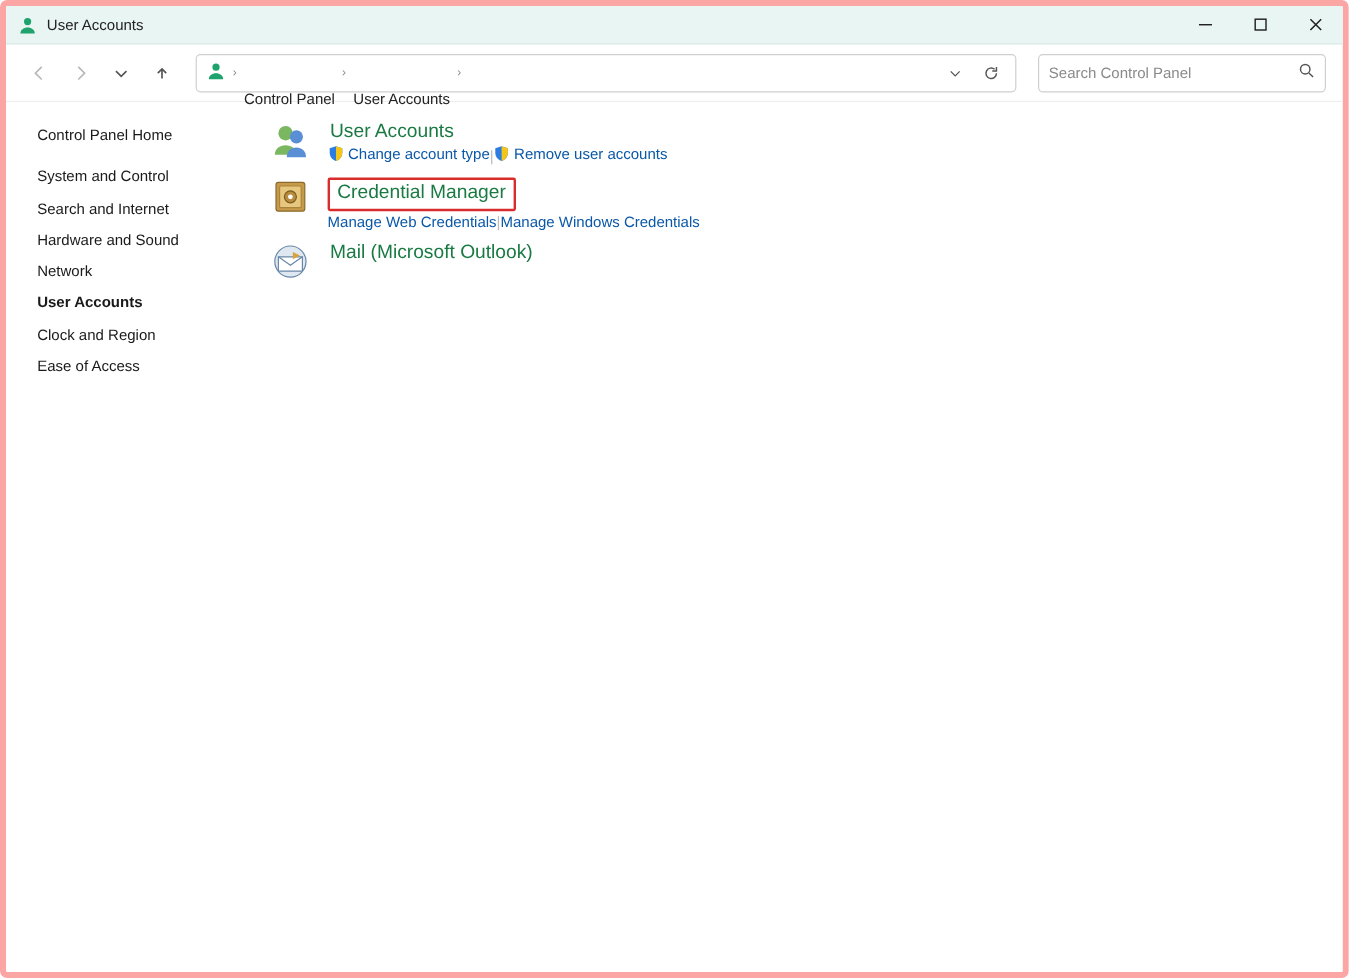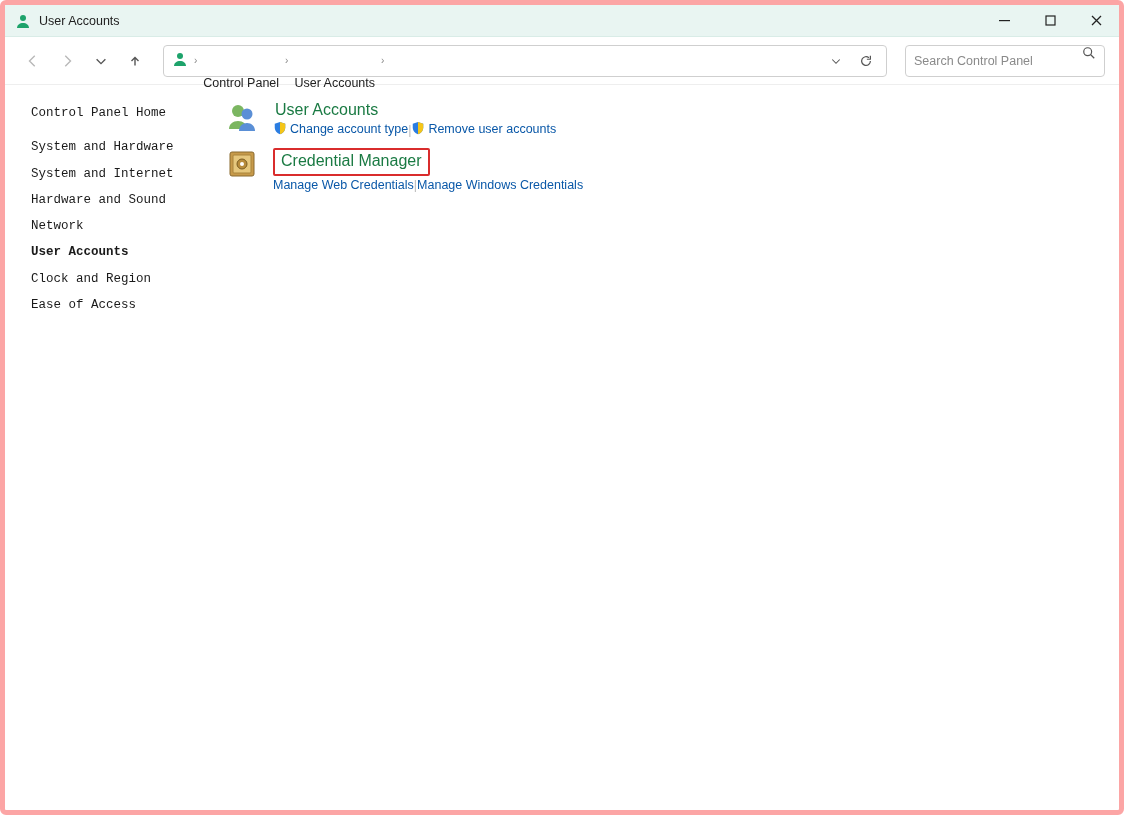--- a/index.html
+++ b/index.html
@@ -64,25 +64,26 @@
     font-size:12.5px;
     margin-left:8px;
     margin-right:12px;
     color:#222;
   }
   .addressbar .crumb { display:flex; align-items:center; gap:6px;margin-top:44px; }
   .addressbar .chev { color:#888; font-size:10px; }
   .addressbar .spacer { flex:1; }
   .addressbar .endbtn { width:24px; height:24px; display:flex; align-items:center; justify-content:center; color:#555;}
   .searchbox {
-    width:200px;
+    width:240px;
     height:32px;
     border:1px solid #cfcfcf;
     border-radius:4px;
     display:flex;
+    align-items:center;
     padding:0 8px;
     font-size:12.5px;
     color:#777;
   }
   .searchbox input {
     border:none; outline:none; flex:1;
     font-family:inherit; font-size:12.5px; color:#222;
     background:transparent;
   }
   .searchbox input::placeholder { color:#8a8a8a; }
@@ -97,21 +98,20 @@
     width:200px;
     padding: 20px 10px 0 26px;
   }
   .sidebar a.sb-item {
     display:block;
     color:#1a1a1a;
     text-decoration:none;
     font-size:12.5px;
     line-height:1.3;
     margin-bottom:10px;
-    font-family:Liberation Mono, monospace;
   }
   .sidebar a.sb-item.active { font-weight:700; }
   .content {
     flex:1;
     padding: 16px 20px 0 20px;
   }
   .category {
     display:flex;
     gap:14px;
     margin-bottom:10px;
@@ -245,22 +245,22 @@
             <circle cx="6.5" cy="6.5" r="4.5" fill="none" stroke="#555" stroke-width="1.4"></circle>
             <path d="M10 10 L14 14" stroke="#555" stroke-width="1.4"></path>
           </svg>
       </span>
     </div>
   </div>
 
   <div class="body">
     <div class="sidebar" id="sidebar">
         <a href="#" class="sb-item" style="margin-bottom: 18px;">Control Panel Home</a>
-        <a href="#" class="sb-item">System and Hardware</a>
-        <a href="#" class="sb-item">System and Internet</a>
+        <a href="#" class="sb-item">System and Control</a>
+        <a href="#" class="sb-item">Search and Internet</a>
         <a href="#" class="sb-item">Hardware and Sound</a>
         <a href="#" class="sb-item">Network</a>
         <a href="#" class="sb-item active">User Accounts</a>
         <a href="#" class="sb-item">Clock and Region</a>
         <a href="#" class="sb-item">Ease of Access</a>
       </div>
     <div class="content" id="maincontent">
         <div class="category">
           <div class="cat-icon">
             <svg class="picon" width="34" height="34" viewBox="0 0 34 34">
@@ -290,16 +290,27 @@
               <circle cx="16" cy="16" r="5" fill="#b88c3c" stroke="#7a5c22"></circle>
               <circle cx="16" cy="16" r="2" fill="#fff"></circle>
             </svg>
           </div>
           <div class="cat-body"><a href="#" class="cat-title highlighted" style="text-decoration: none;">Credential Manager</a><div class="sub-links">
               <a href="#"><span>Manage Web Credentials</span></a>
               <span class="sep">|</span>
               <a href="#"><span>Manage Windows Credentials</span></a>
             </div></div>
         </div>
+        <div class="category">
+          <div class="cat-icon">
+            <svg class="picon" width="32" height="32" viewBox="0 0 32 32">
+              <circle cx="16" cy="16" r="13" fill="#dfe8f0" stroke="#6a88a8"></circle>
+              <path d="M6 12h20v12H6z" fill="#fff" stroke="#6a88a8"></path>
+              <path d="M6 12l10 7 10-7" fill="none" stroke="#6a88a8"></path>
+              <path d="M18 8l6 3-6 3z" fill="#d9a23c"></path>
+            </svg>
+          </div>
+          <div class="cat-body"><a href="#" class="cat-title" style="text-decoration: none;">Mail (Microsoft Outlook)</a></div>
+        </div>
       </div>
   </div>
 
 </div>
 
 </body></html>

